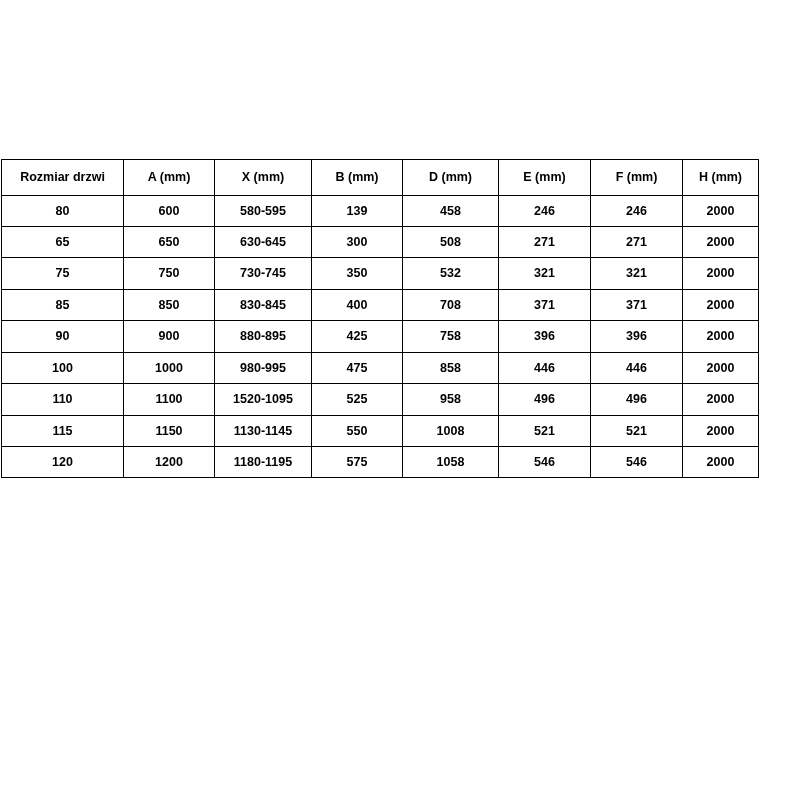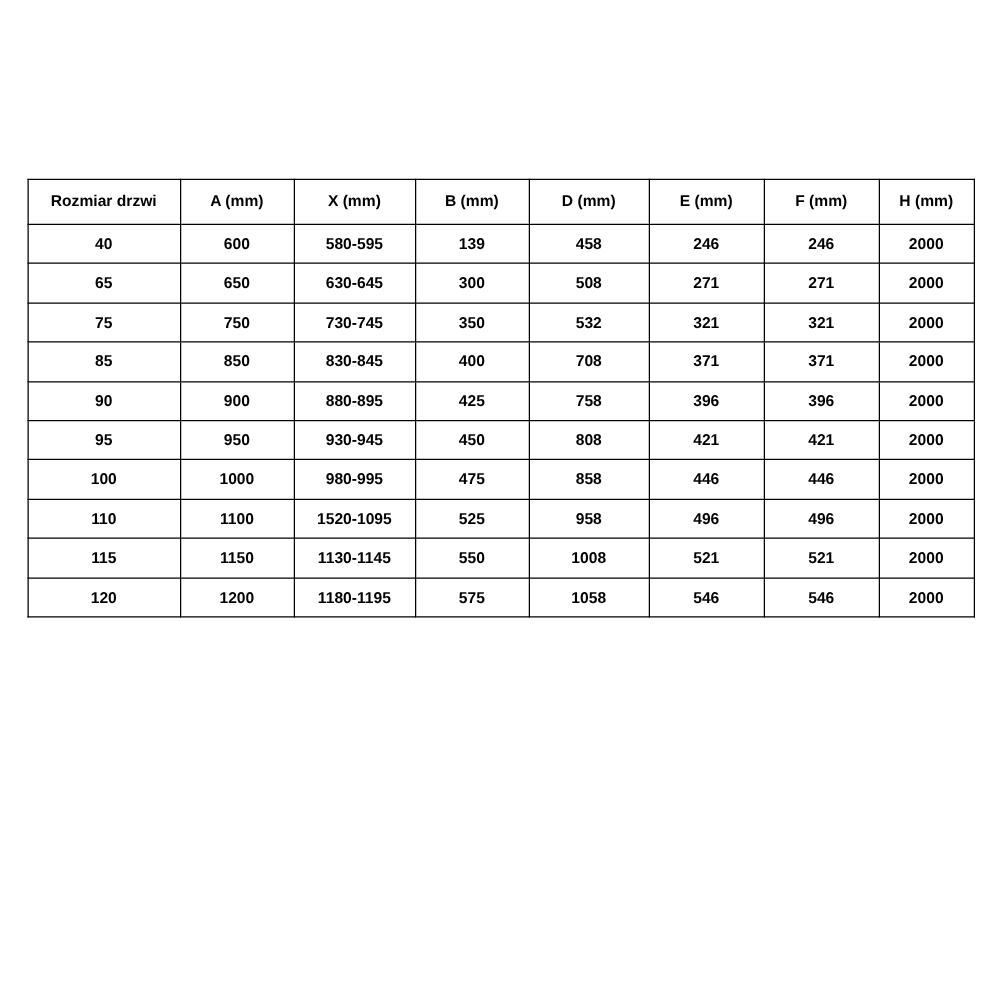--- a/index.html
+++ b/index.html
@@ -16,21 +16,20 @@
     overflow: hidden;
   }
   .sheet {
     position: absolute;
     left: 0;
     top: 0;
     width: 800px;
     height: 637px;
     display: flex;
     align-items: center;
-    justify-content: center;
   }
   table.size-table {
     border-collapse: collapse;
     width: 757px;
     table-layout: fixed;
     margin-left: 1px;
   }
   table.size-table th,
   table.size-table td {
     border: 1px solid #000000;
@@ -81,21 +80,21 @@
         <th>X (mm)</th>
         <th>B (mm)</th>
         <th>D (mm)</th>
         <th>E (mm)</th>
         <th>F (mm)</th>
         <th>H (mm)</th>
       </tr>
     </thead>
     <tbody>
       <tr>
-        <td>40</td>
+        <td>80</td>
         <td>600</td>
         <td>580-595</td>
         <td>139</td>
         <td>458</td>
         <td>246</td>
         <td>246</td>
         <td>2000</td>
       </tr>
       <tr>
         <td>65</td>
@@ -131,30 +130,20 @@
         <td>90</td>
         <td>900</td>
         <td>880-895</td>
         <td>425</td>
         <td>758</td>
         <td>396</td>
         <td>396</td>
         <td>2000</td>
       </tr>
       <tr>
-        <td>95</td>
-        <td>950</td>
-        <td>930-945</td>
-        <td>450</td>
-        <td>808</td>
-        <td>421</td>
-        <td>421</td>
-        <td>2000</td>
-      </tr>
-      <tr>
         <td>100</td>
         <td>1000</td>
         <td>980-995</td>
         <td>475</td>
         <td>858</td>
         <td>446</td>
         <td>446</td>
         <td>2000</td>
       </tr>
       <tr>

